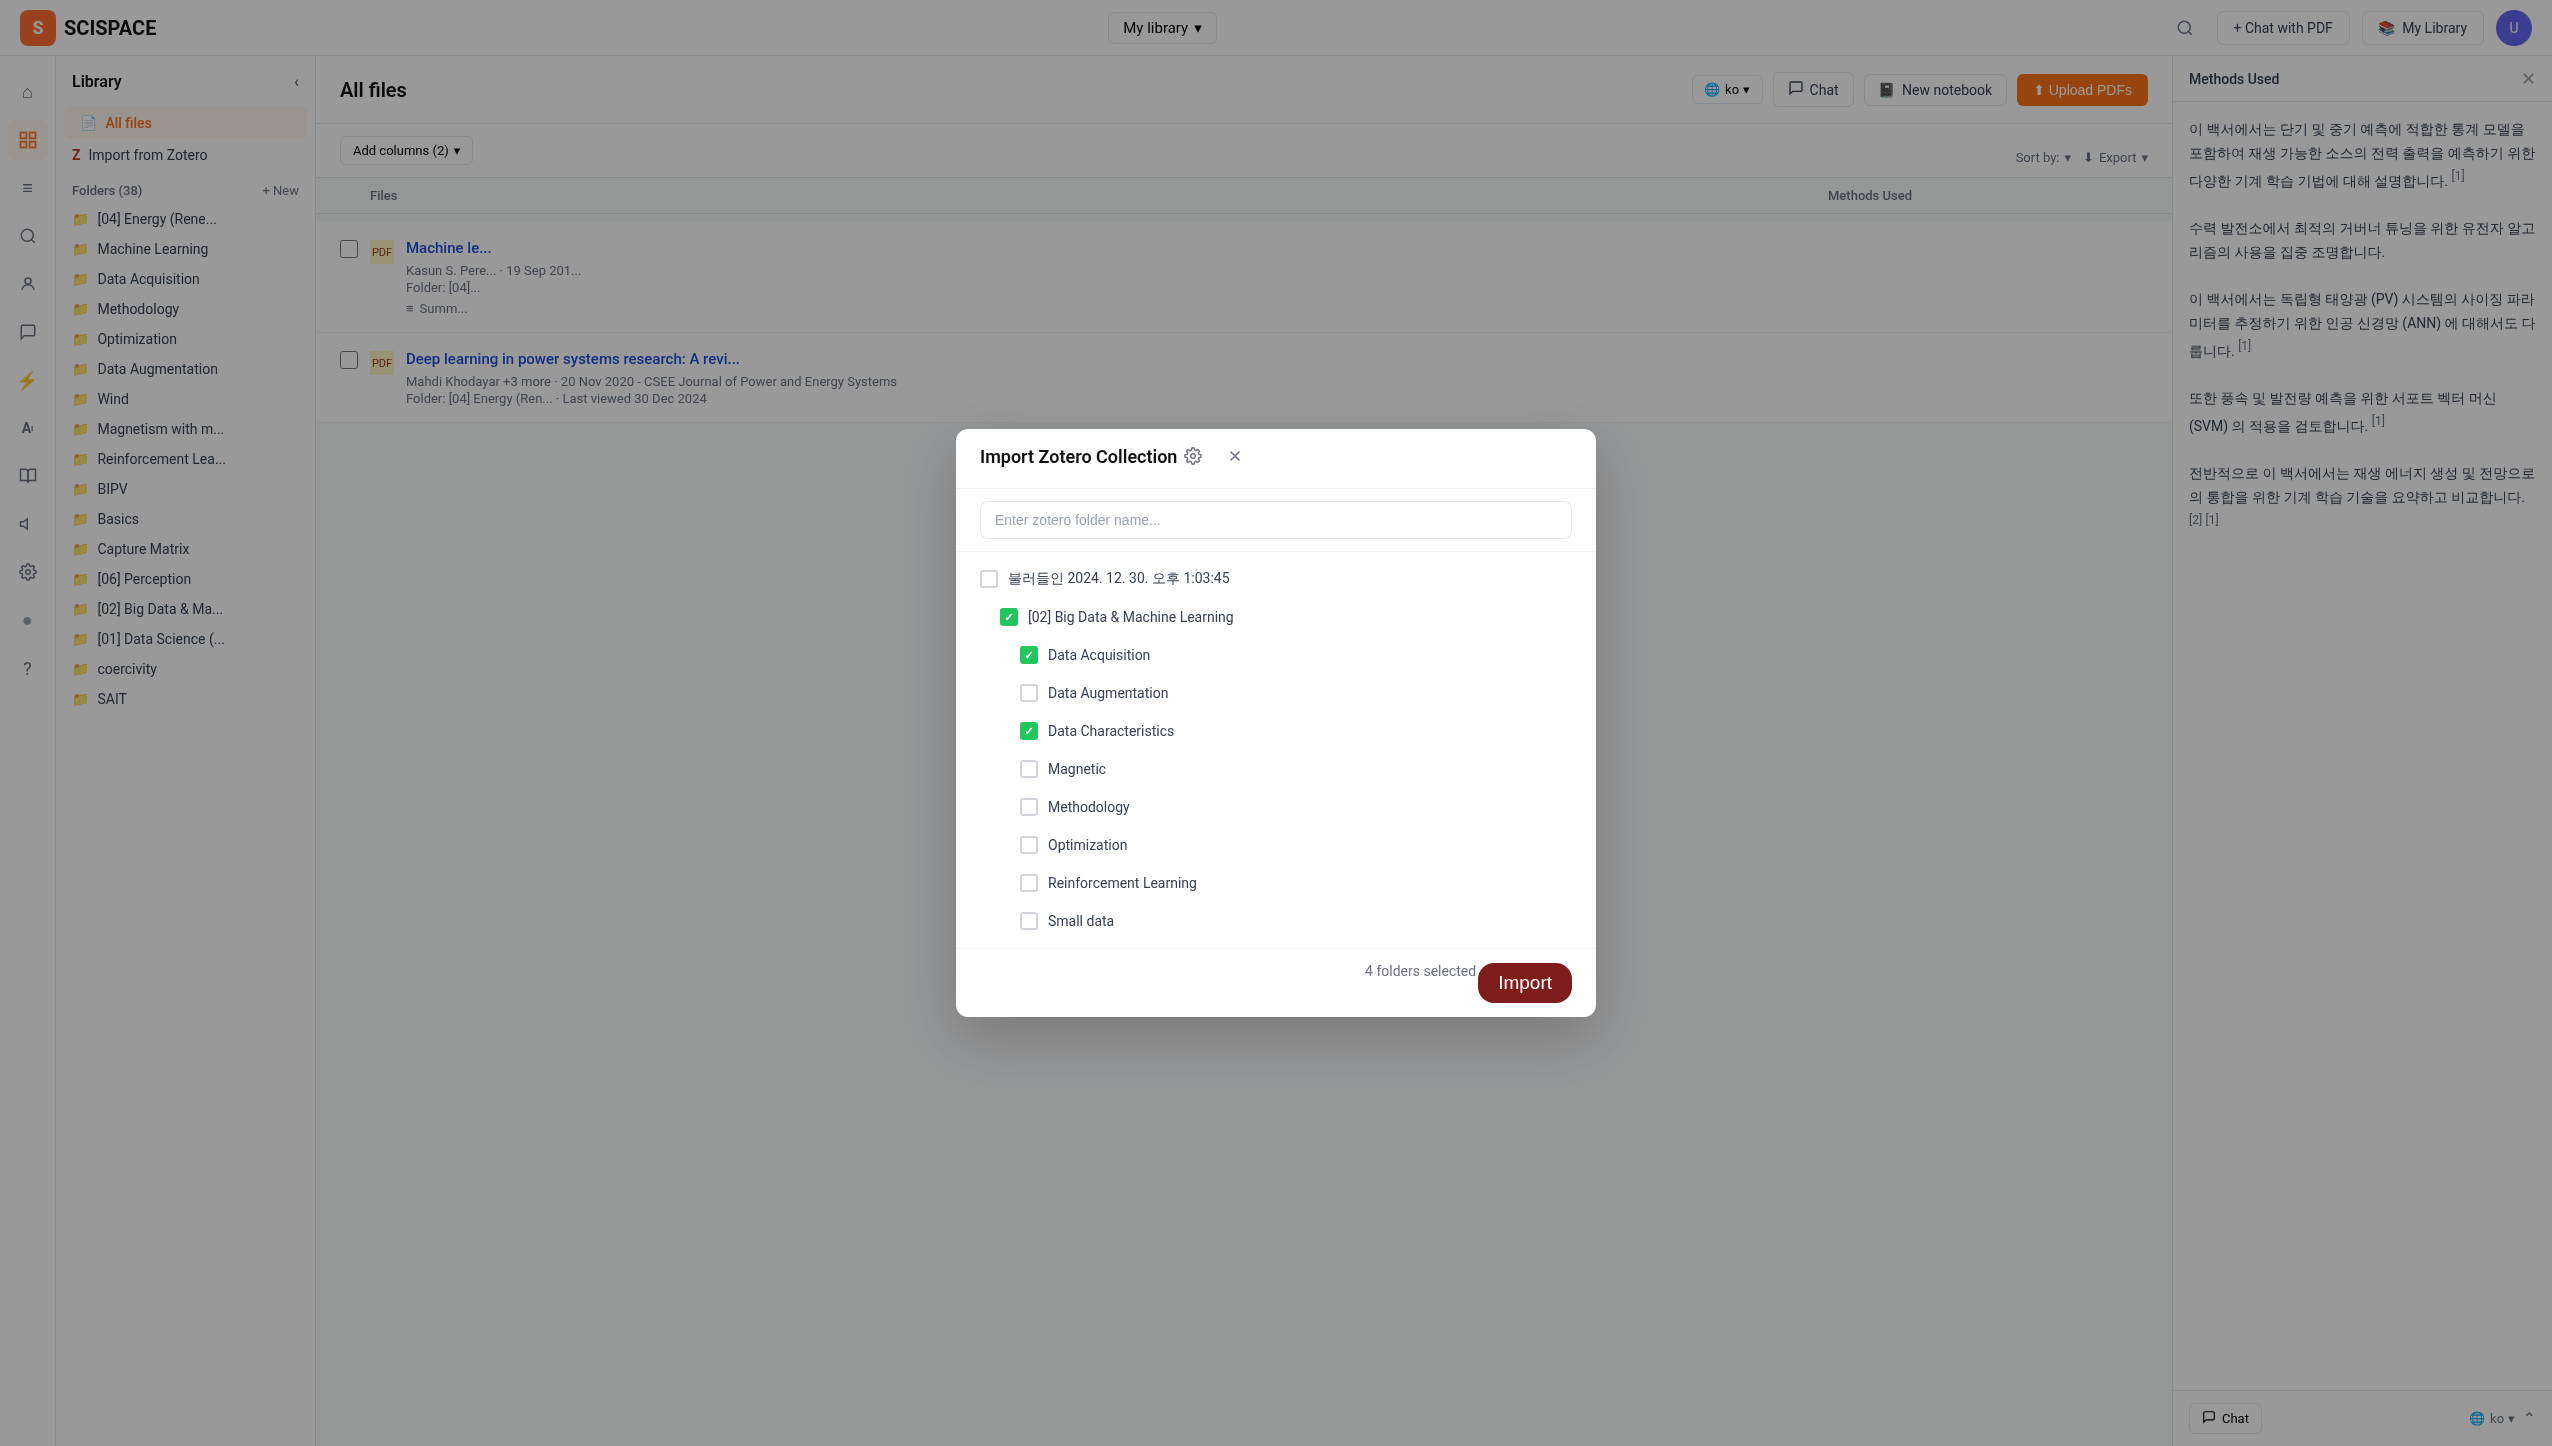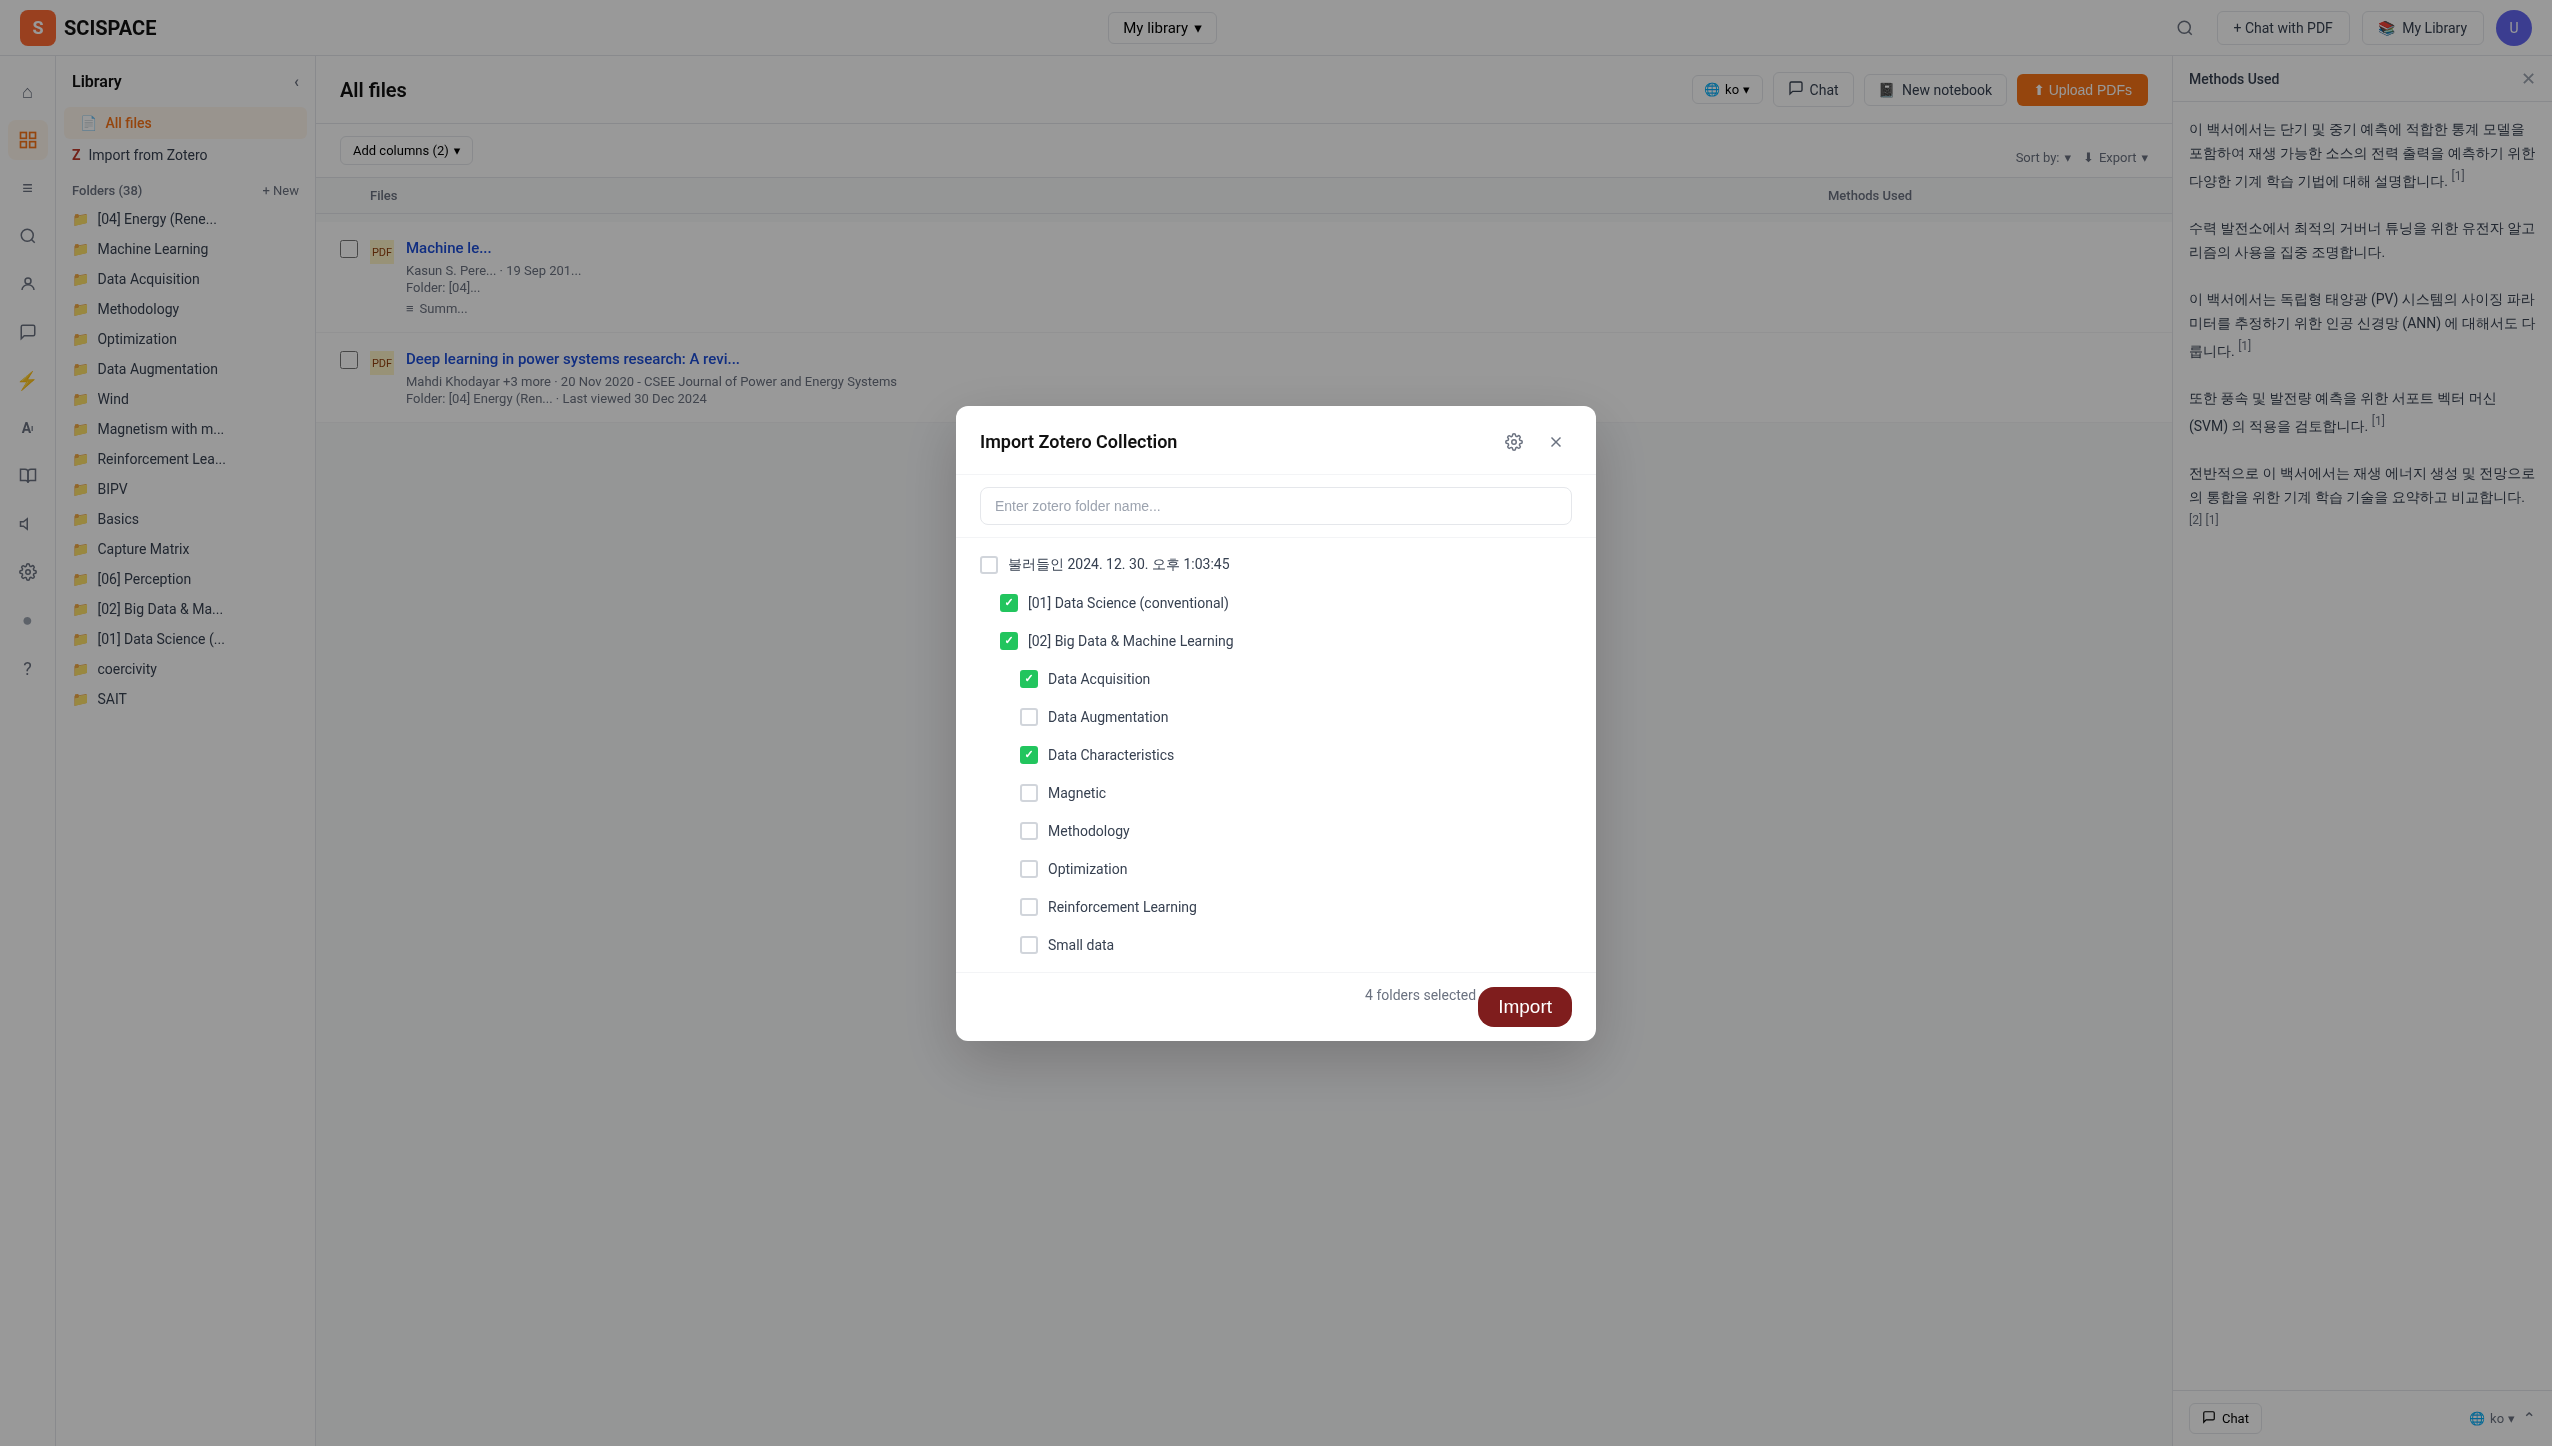--- a/index.html
+++ b/index.html
@@ -78,21 +78,21 @@
     .right-panel-footer { padding: 12px 16px; border-top: 1px solid #e5e7eb; display: flex; align-items: center; justify-content: space-between; }
     .right-chat-btn { display: flex; align-items: center; gap: 6px; padding: 6px 12px; border: 1px solid #e5e7eb; border-radius: 6px; font-size: 13px; cursor: pointer; }
     .right-lang-btn { display: flex; align-items: center; gap: 4px; font-size: 13px; color: #6b7280; cursor: pointer; }
     .expand-btn { cursor: pointer; color: #6b7280; }
 
     
     .overlay { position: fixed; top: 0; left: 0; right: 0; bottom: 0; background: rgba(0,0,0,0.4); z-index: 200; display: flex; align-items: center; justify-content: center; }
 
     
     .modal { background: #fff; border-radius: 12px; width: 640px; max-height: 680px; display: flex; flex-direction: column; box-shadow: 0 20px 60px rgba(0,0,0,0.2); }
-    .modal-header { display: flex; align-items: center; justify-content: space-between; padding: 20px 24px 16px; border-bottom: 1px solid #f3f4f6; }
+    .modal-header { display: flex; align-items: center; padding: 11px 24px 16px; border-bottom: 1px solid #f3f4f6; }
     .modal-title { font-size: 18px; font-weight: 600; color: #111; }
     .modal-header-icons { display: flex; align-items: center; gap: 10px; }
     .modal-icon-btn { width: 32px; height: 32px; display: flex; align-items: center; justify-content: center; cursor: pointer; color: #6b7280; border-radius: 6px; }
     .modal-search { padding: 12px 24px; border-bottom: 1px solid #f3f4f6; }
     .modal-search input { width: 100%; padding: 10px 14px; border: 1px solid #e5e7eb; border-radius: 8px; font-size: 14px; color: #374151; outline: none; }
     .modal-search input::placeholder { color: #9ca3af; }
     .modal-list { flex: 1; overflow-y: auto; padding: 8px 0; }
     .modal-note { background: #fffbeb; border-top: 1px solid #fde68a; padding: 14px 24px; font-size: 13px; color: #374151; line-height: 1.6; }
     .modal-note a { color: #1d4ed8; text-decoration: underline; cursor: pointer; }
     .modal-footer { padding: 14px 24px; border-top: 1px solid #f3f4f6; display: flex; align-items: flex-start; justify-content: flex-end; gap: 2px; }
@@ -426,24 +426,20 @@
     <div class="modal-search">
       <input type="text" placeholder="Enter zotero folder name..." style="">
     </div>
     <div class="modal-list">
 
       <div class="check-item">
         <div class="custom-checkbox"></div>
         <span>불러들인 2024. 12. 30. 오후 1:03:45</span>
       </div>
 
-      <div class="check-item indent-1">
-        <div class="custom-checkbox checked"></div>
-        <span>[01] Data Science (conventional)</span>
-      </div>
 
       <div class="check-item indent-1">
         <div class="custom-checkbox checked"></div>
         <span>[02] Big Data &amp; Machine Learning</span>
       </div>
 
       <div class="check-item indent-2">
         <div class="custom-checkbox checked"></div>
         <span>Data Acquisition</span>
       </div>

